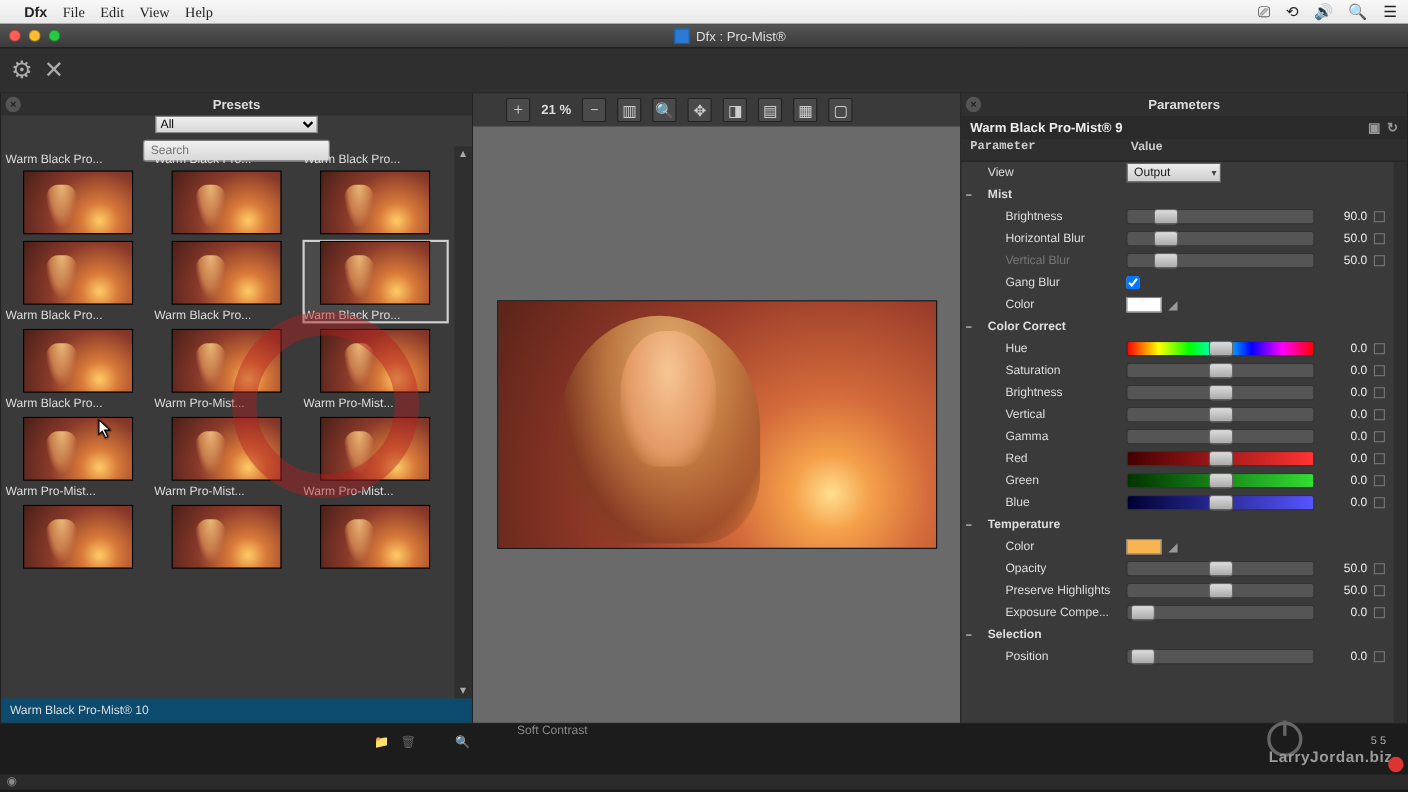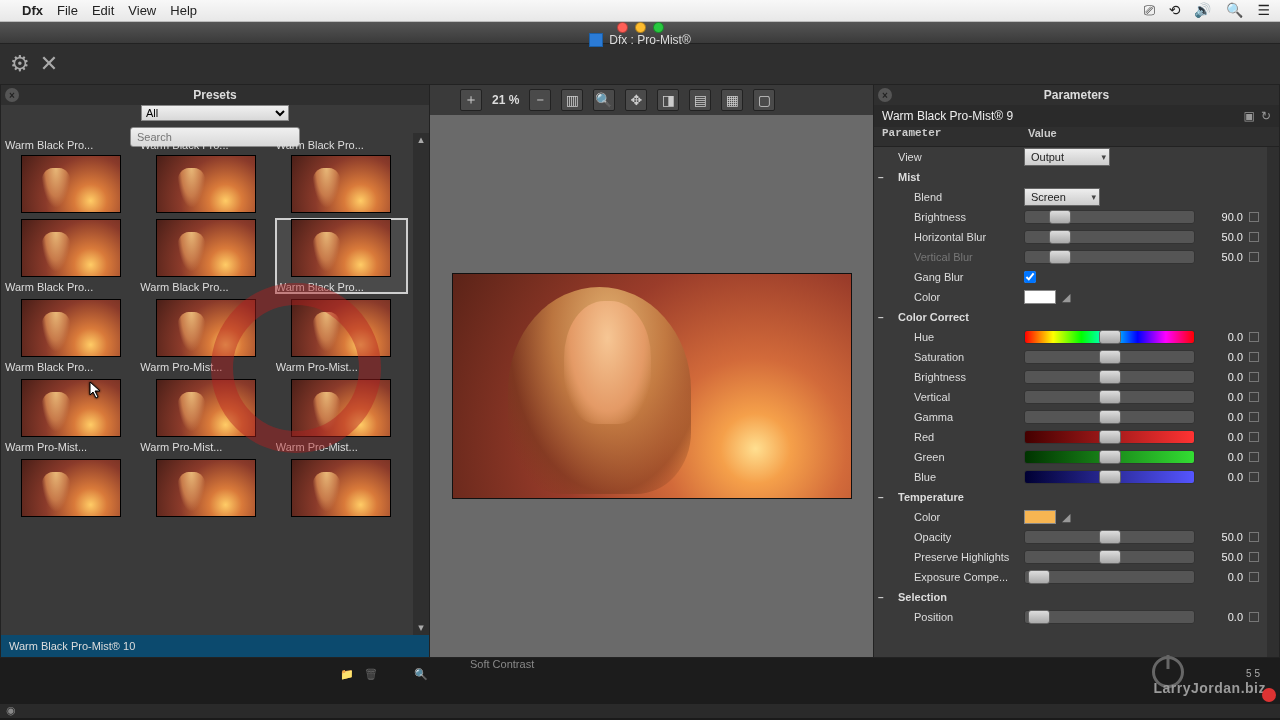--- a/index.html
+++ b/index.html
@@ -2,25 +2,25 @@
 <html><head>
 <meta charset="utf-8">
 <style>
 * { margin: 0; padding: 0; box-sizing: border-box; font-family: -apple-system, "Lucida Grande", sans-serif; }
 body { width: 1280px; height: 720px; background: #1a1a1a; overflow: hidden; user-select: none; }
 
 
 .mac-menubar { height: 22px; background: linear-gradient(#f8f8f8,#e8e8e8); display: flex; align-items: center; padding: 0 10px; font-size: 13px; color: #222; border-bottom: 1px solid #bbb; }
 .mac-menubar .apple { margin-right: 12px; font-size: 15px; }
 .mac-menubar .app-name { font-weight: 700; margin-right: 14px; }
-.mac-menubar .menu-item { margin-right: 14px; }
+.mac-menubar .menu-item { margin-right: 14px; font-family: Liberation Serif, serif; }
 .mac-menubar .right-icons { margin-left: auto; display: flex; gap: 14px; font-size: 14px; }
 
 
-.title-bar { height: 22px; background: linear-gradient(#555,#3a3a3a); display: flex; align-items: center; padding: 0 8px; border-bottom: 1px solid #222; flex-direction: column; }
+.title-bar { height: 22px; background: linear-gradient(#555,#3a3a3a); display: flex; align-items: center; padding: 0 8px; border-bottom: 1px solid #222; }
 .traffic { display: flex; gap: 7px; }
 .traffic span { width: 11px; height: 11px; border-radius: 50%; display: inline-block; border: 0.5px solid rgba(0,0,0,.3); }
 .tl-close { background: #ff5f57; } .tl-min { background: #febc2e; } .tl-max { background: #28c840; }
 .window-title { flex: 1; text-align: center; color: #ddd; font-size: 12px; display: flex; align-items: center; justify-content: center; gap: 6px; }
 .dfx-icon { width: 14px; height: 14px; background: #2b7bd6; border: 1px solid #1a5fa8; display: inline-block; }
 
 
 .toolbar { height: 40px; background: #2f2f2f; display: flex; align-items: center; padding: 0 10px; gap: 10px; }
 .toolbar .gear, .toolbar .x-btn { font-size: 22px; color: #aaa; cursor: pointer; }
 
@@ -56,21 +56,21 @@
 .viewer-toolbar { height: 30px; display: flex; align-items: center; gap: 10px; padding: 0 30px; background: #3a3a3a; }
 .viewer-toolbar .vt-btn { width: 22px; height: 22px; background: #4a4a4a; border: 1px solid #222; color: #ccc; display: flex; align-items: center; justify-content: center; font-size: 14px; border-radius: 2px; }
 .viewer-toolbar .zoom-pct { color: #ddd; font-size: 12px; font-weight: 700; }
 .viewer-area { flex: 1; background: #6a6a6a; display: flex; align-items: center; justify-content: center; }
 .preview-img { width: 400px; height: 226px; background: radial-gradient(circle at 76% 78%, #ffdf90 0%, #f5a04a 10%, #d26a3a 26%, #9a3c2a 55%, #5b2318 100%); border: 1px solid #111; position: relative; overflow: hidden; }
 .preview-img .face { position:absolute; left:28%; top:12%; width:22%; height:55%; background: radial-gradient(ellipse at 50% 30%, #f6c694 0%, #e49a66 60%, transparent 80%); border-radius: 46% 46% 38% 38%; }
 .preview-img .hair { position:absolute; left:14%; top:6%; width:46%; height:92%; background: radial-gradient(ellipse at 55% 20%, rgba(234,188,120,.9) 0%, rgba(196,128,68,.85) 40%, rgba(120,60,30,.5) 70%, transparent 85%); border-radius: 50% 50% 30% 30%; }
 
 
 .params-panel { width: 407px; }
-.params-title { height: 22px; background: #2a2a2a; font-size: 12px; font-weight: 400; color: #eee; display: flex; align-items: center; padding: 0 8px; }
+.params-title { height: 22px; background: #2a2a2a; font-size: 12px; font-weight: 700; color: #eee; display: flex; align-items: center; padding: 0 8px; }
 .params-title .mini-icons { margin-left: auto; display: flex; gap: 6px; color: #999; font-size: 12px; }
 .params-head { height: 20px; background: #2f2f2f; display: flex; font-size: 11px; color: #ccc; font-weight: 700; border-bottom: 1px solid #222; }
 .params-head .c1 { width: 150px; padding-left: 8px; font-family: Liberation Mono, monospace; }
 .params-head .c2 { flex: 1; padding-left: 4px; }
 .params-body { flex: 1; position: relative; overflow: hidden; }
 .params-rows { position: absolute; inset: 0 14px 0 0; overflow: hidden; }
 .prow { height: 20px; display: flex; align-items: center; font-size: 11px; color: #ddd; } .prow .indent1 { padding-left: 24px; } .prow .indent2 { padding-left: 40px; }
 .prow .toggle { position: absolute; left: 4px; color: #ccc; font-size: 10px; }
 .prow.group { position: relative; font-weight: 700; }
 .prow .pname { width: 150px; white-space: nowrap; overflow: hidden; text-overflow: ellipsis; }
@@ -282,28 +282,20 @@
                 <span>Output</span>
               </div>
             </div>
         </div>
 
         <div class="prow group">
             <span class="toggle">–</span>
             <div class="pname indent1">Mist</div>
           </div>
         <div class="prow">
-            <div class="pname indent2">Blend</div>
-            <div class="pval">
-              <div class="dropdown" style="width:76px">
-                <span>Screen</span>
-              </div>
-            </div>
-          </div>
-        <div class="prow">
             <div class="pname indent2">Brightness</div>
             <div class="pval">
               <div class="slider">
                 <div class="knob" style="left:14%"></div>
               </div>
               <span class="num">90.0</span>
               <span class="lock"></span>
             </div>
           </div>
         <div class="prow">

